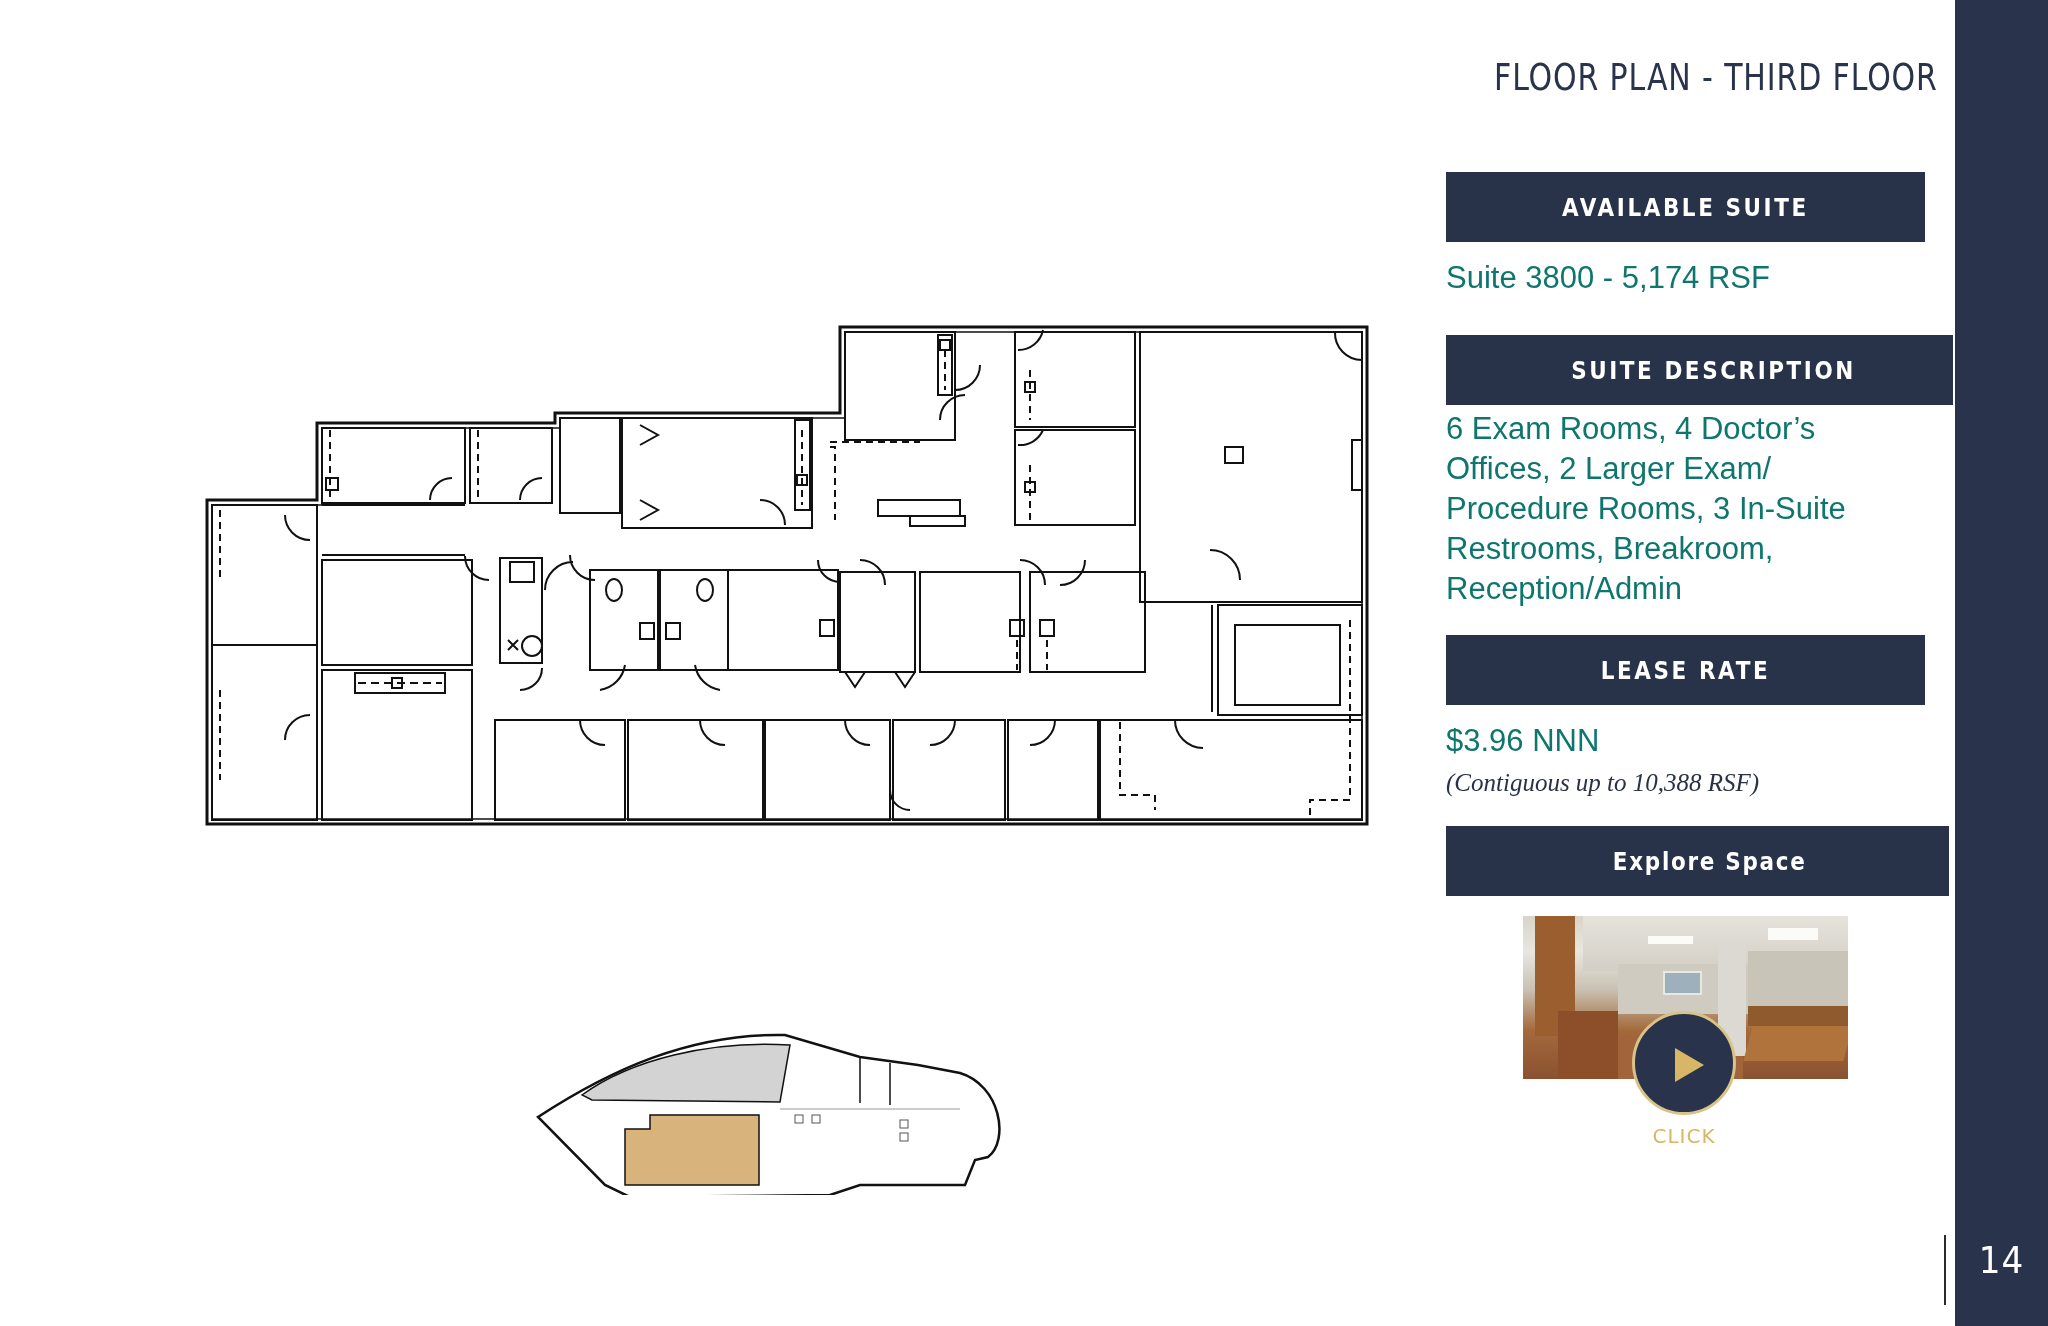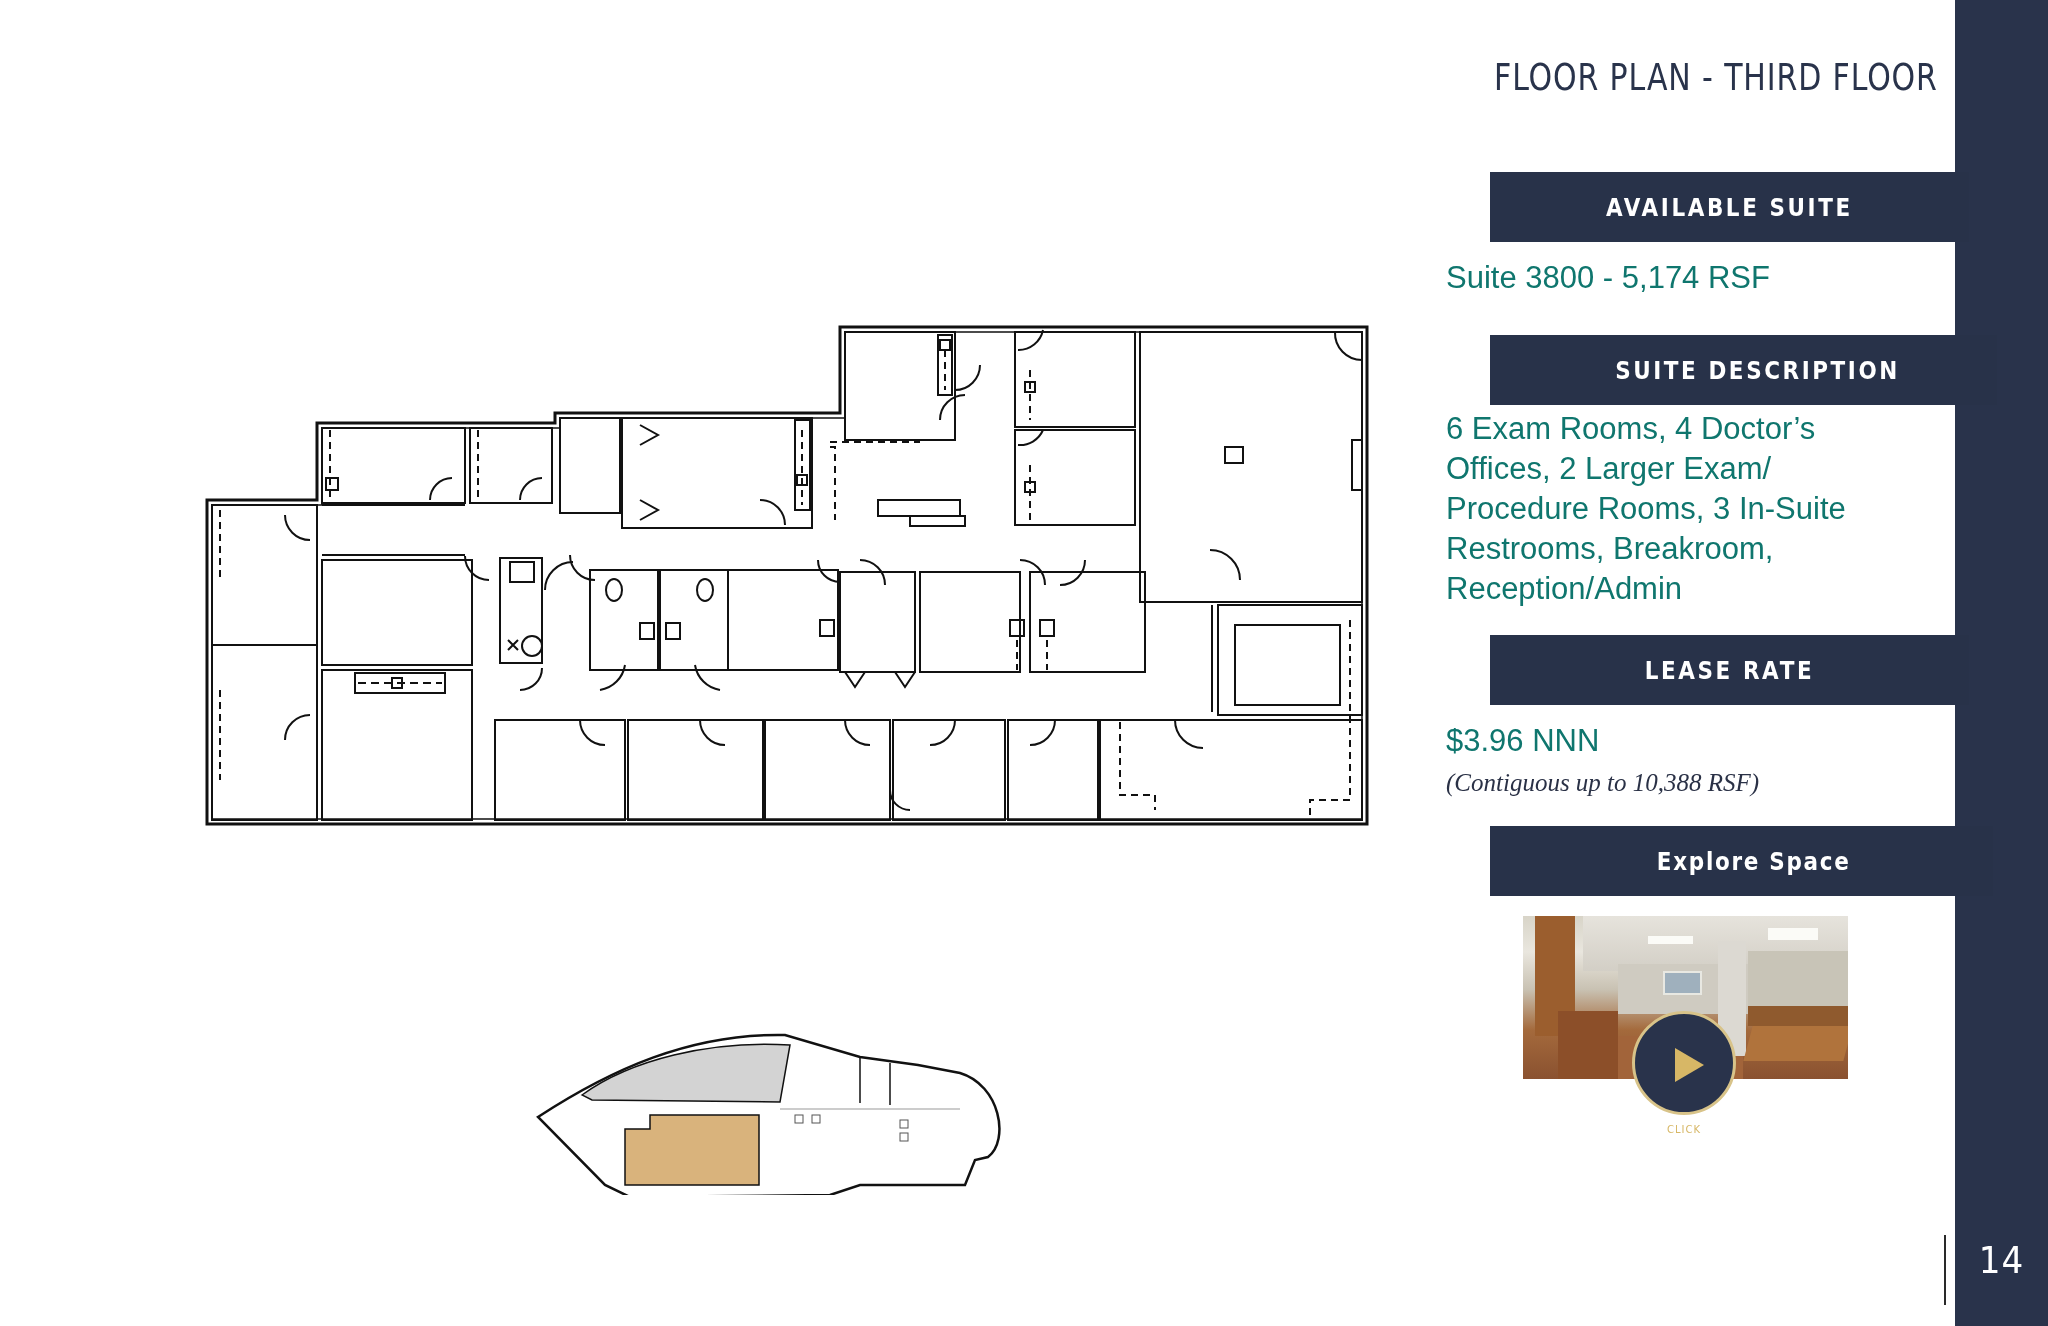--- a/index.html
+++ b/index.html
@@ -20,21 +20,21 @@
   }
   .page-title {
     position: absolute; left: 1446px; top: 56px; width: 480px; text-align: right;
     font-family: "DejaVu Sans Condensed", "DejaVu Sans", sans-serif; font-size: 37px;
     color: #29334b; letter-spacing: 1px; transform: scaleX(0.9); transform-origin: right center;
     white-space: nowrap;
   }
   .banner {
     position: absolute; left: 1446px; width: 479px; height: 70px; background: #283249;
     color: #ffffff; display: flex; align-items: center; justify-content: center;
-    font-family: "DejaVu Sans", sans-serif; font-weight: bold; font-size: 25px; letter-spacing: 3px; margin-left: 44px;
+    font-family: "DejaVu Sans", sans-serif; font-weight: bold; font-size: 25px; letter-spacing: 3px;
   }
   .banner span { display: inline-block; transform: scaleX(0.86); }
   .body-text {
     position: absolute; left: 1446px; width: 480px; font-size: 31px; line-height: 40px; color: #0f766e;
   }
   .italic-note {
     position: absolute; left: 1446px; width: 480px; font-size: 25px; font-style: italic; color: #2a3146;
   }
   .tour {
     position: absolute; left: 1523px; top: 916px; width: 325px; height: 163px; overflow: hidden;
@@ -55,21 +55,21 @@
   .play-btn {
     position: absolute; left: 1632px; top: 1011px; width: 104px; height: 104px; border-radius: 50%;
     background: #29334b; border: 3px solid #d8c389; box-sizing: border-box; cursor: pointer;
   }
   .play-btn .tri {
     position: absolute; left: 40px; top: 34px; width: 0; height: 0;
     border-top: 17px solid transparent; border-bottom: 17px solid transparent; border-left: 29px solid #d7b766;
   }
   .click-label {
     position: absolute; left: 1632px; top: 1124px; width: 104px; text-align: center; color: #d7b766;
-    font-family: "DejaVu Sans", sans-serif; font-size: 10px; letter-spacing: 1px;
+    font-family: "DejaVu Sans", sans-serif; font-size: 20px; letter-spacing: 1px;
   }
   .floorplan { position: absolute; left: 200px; top: 320px; }
   .keyplan { position: absolute; left: 530px; top: 1025px; }
 </style>
 </head>
 <body>
 
 <div class="sidebar"></div>
 <div class="page-rule"></div>
 <div class="page-number">14</div>

